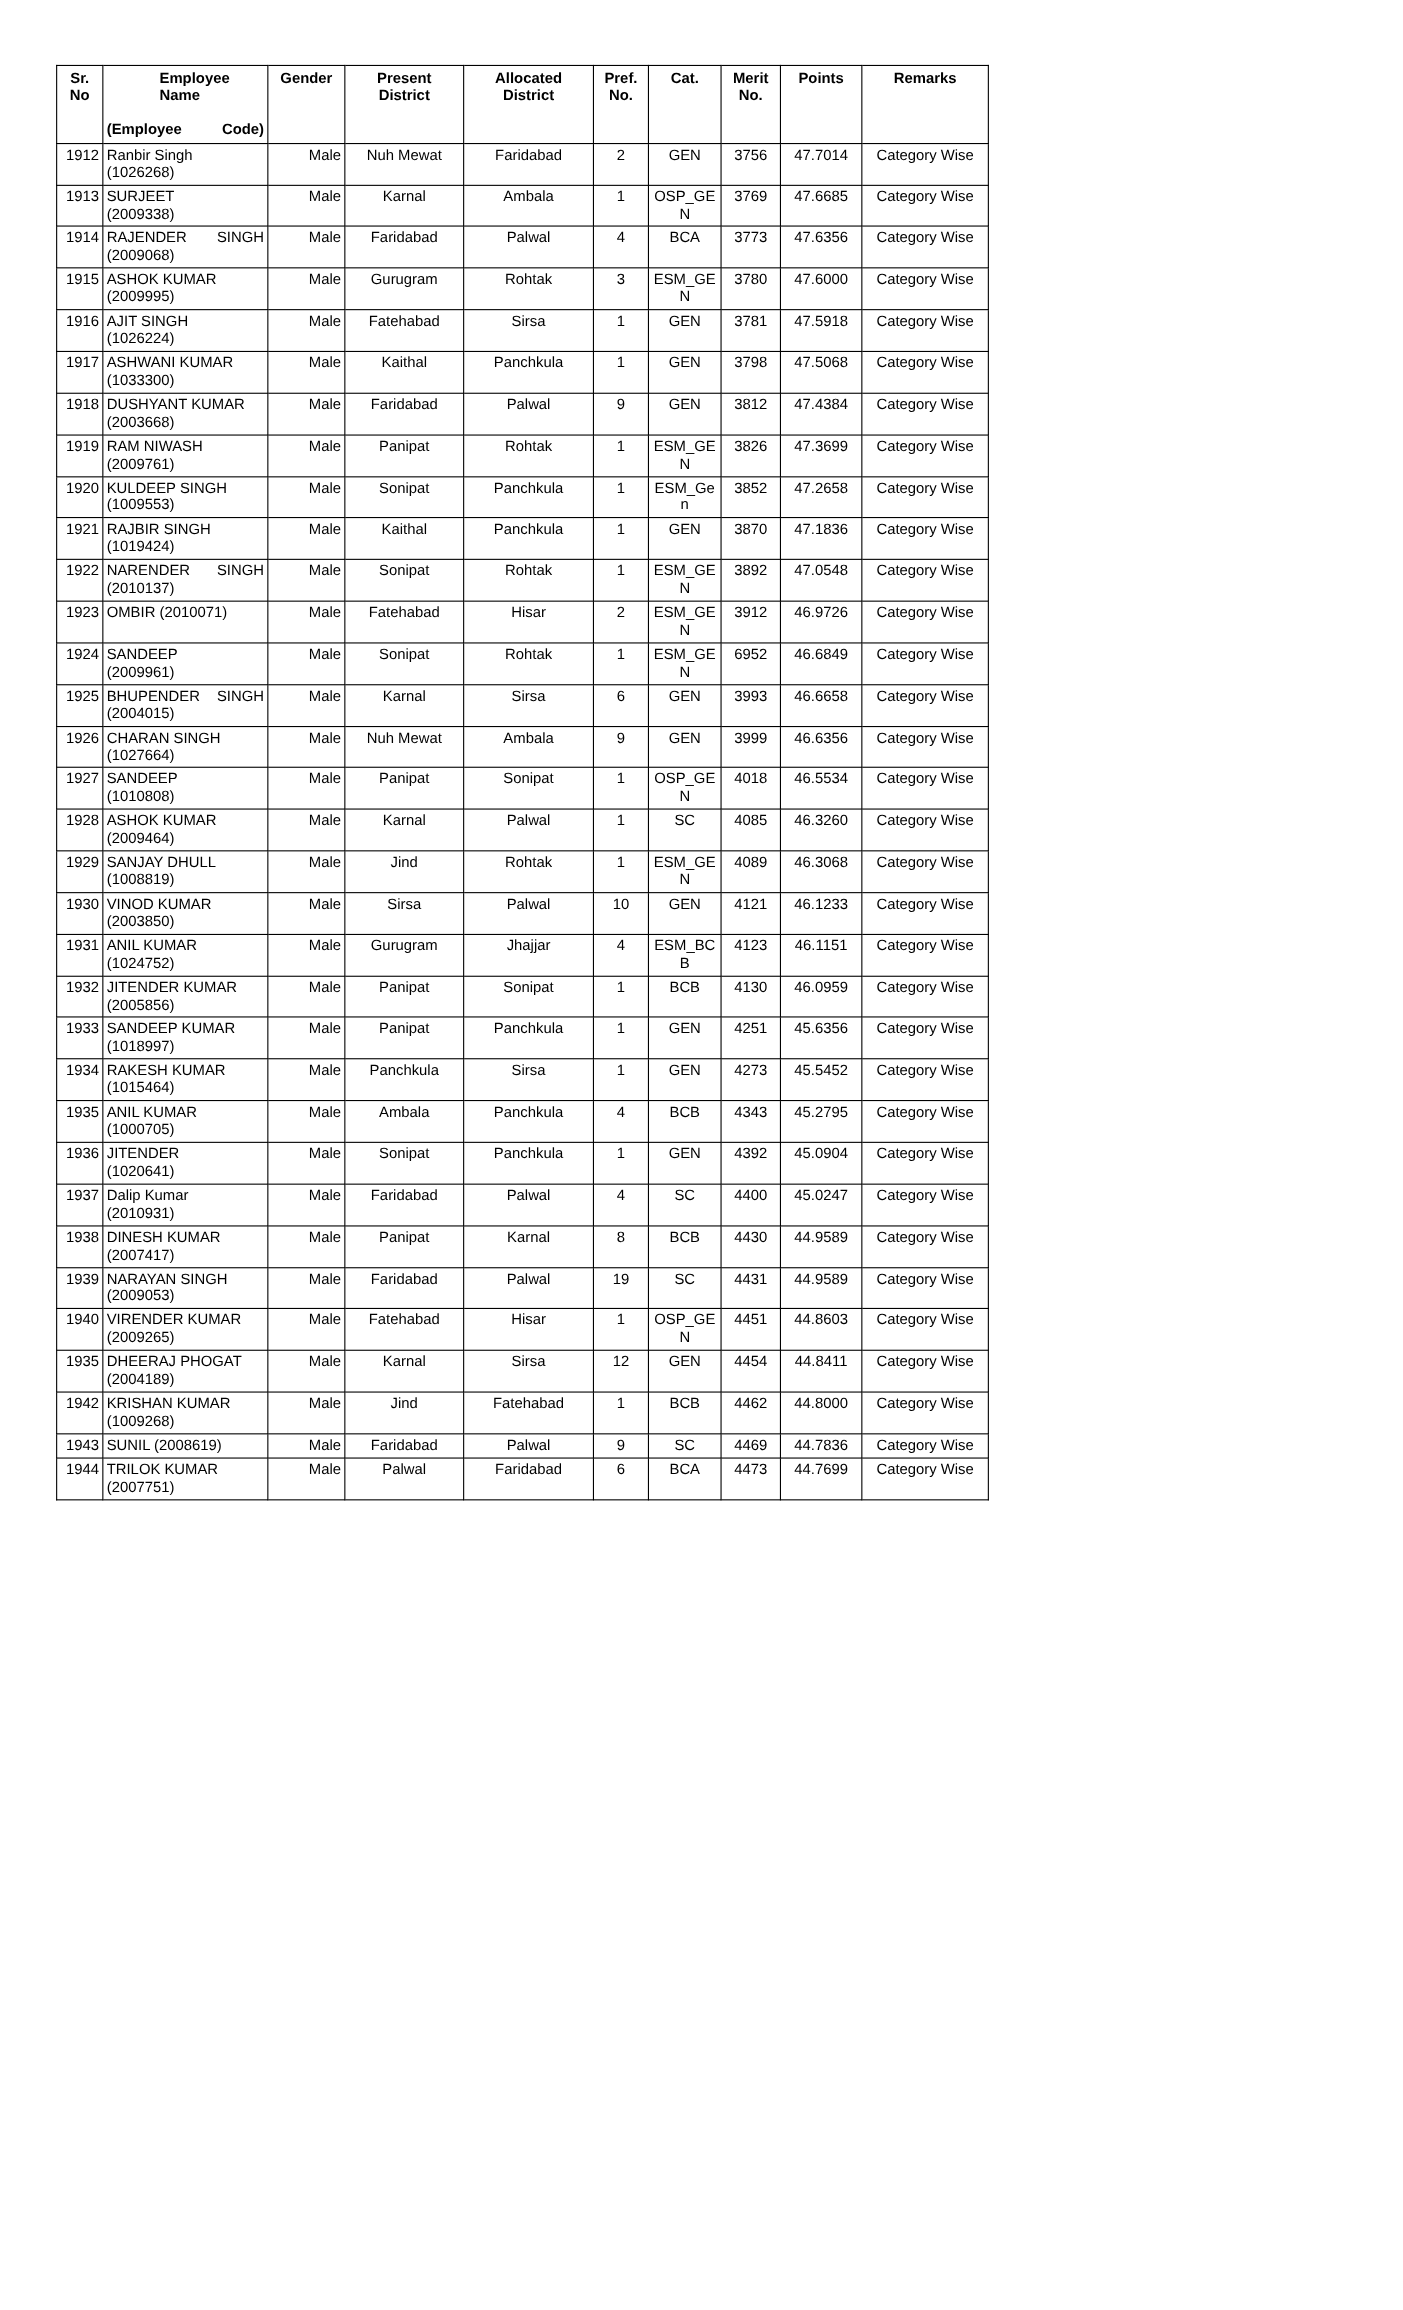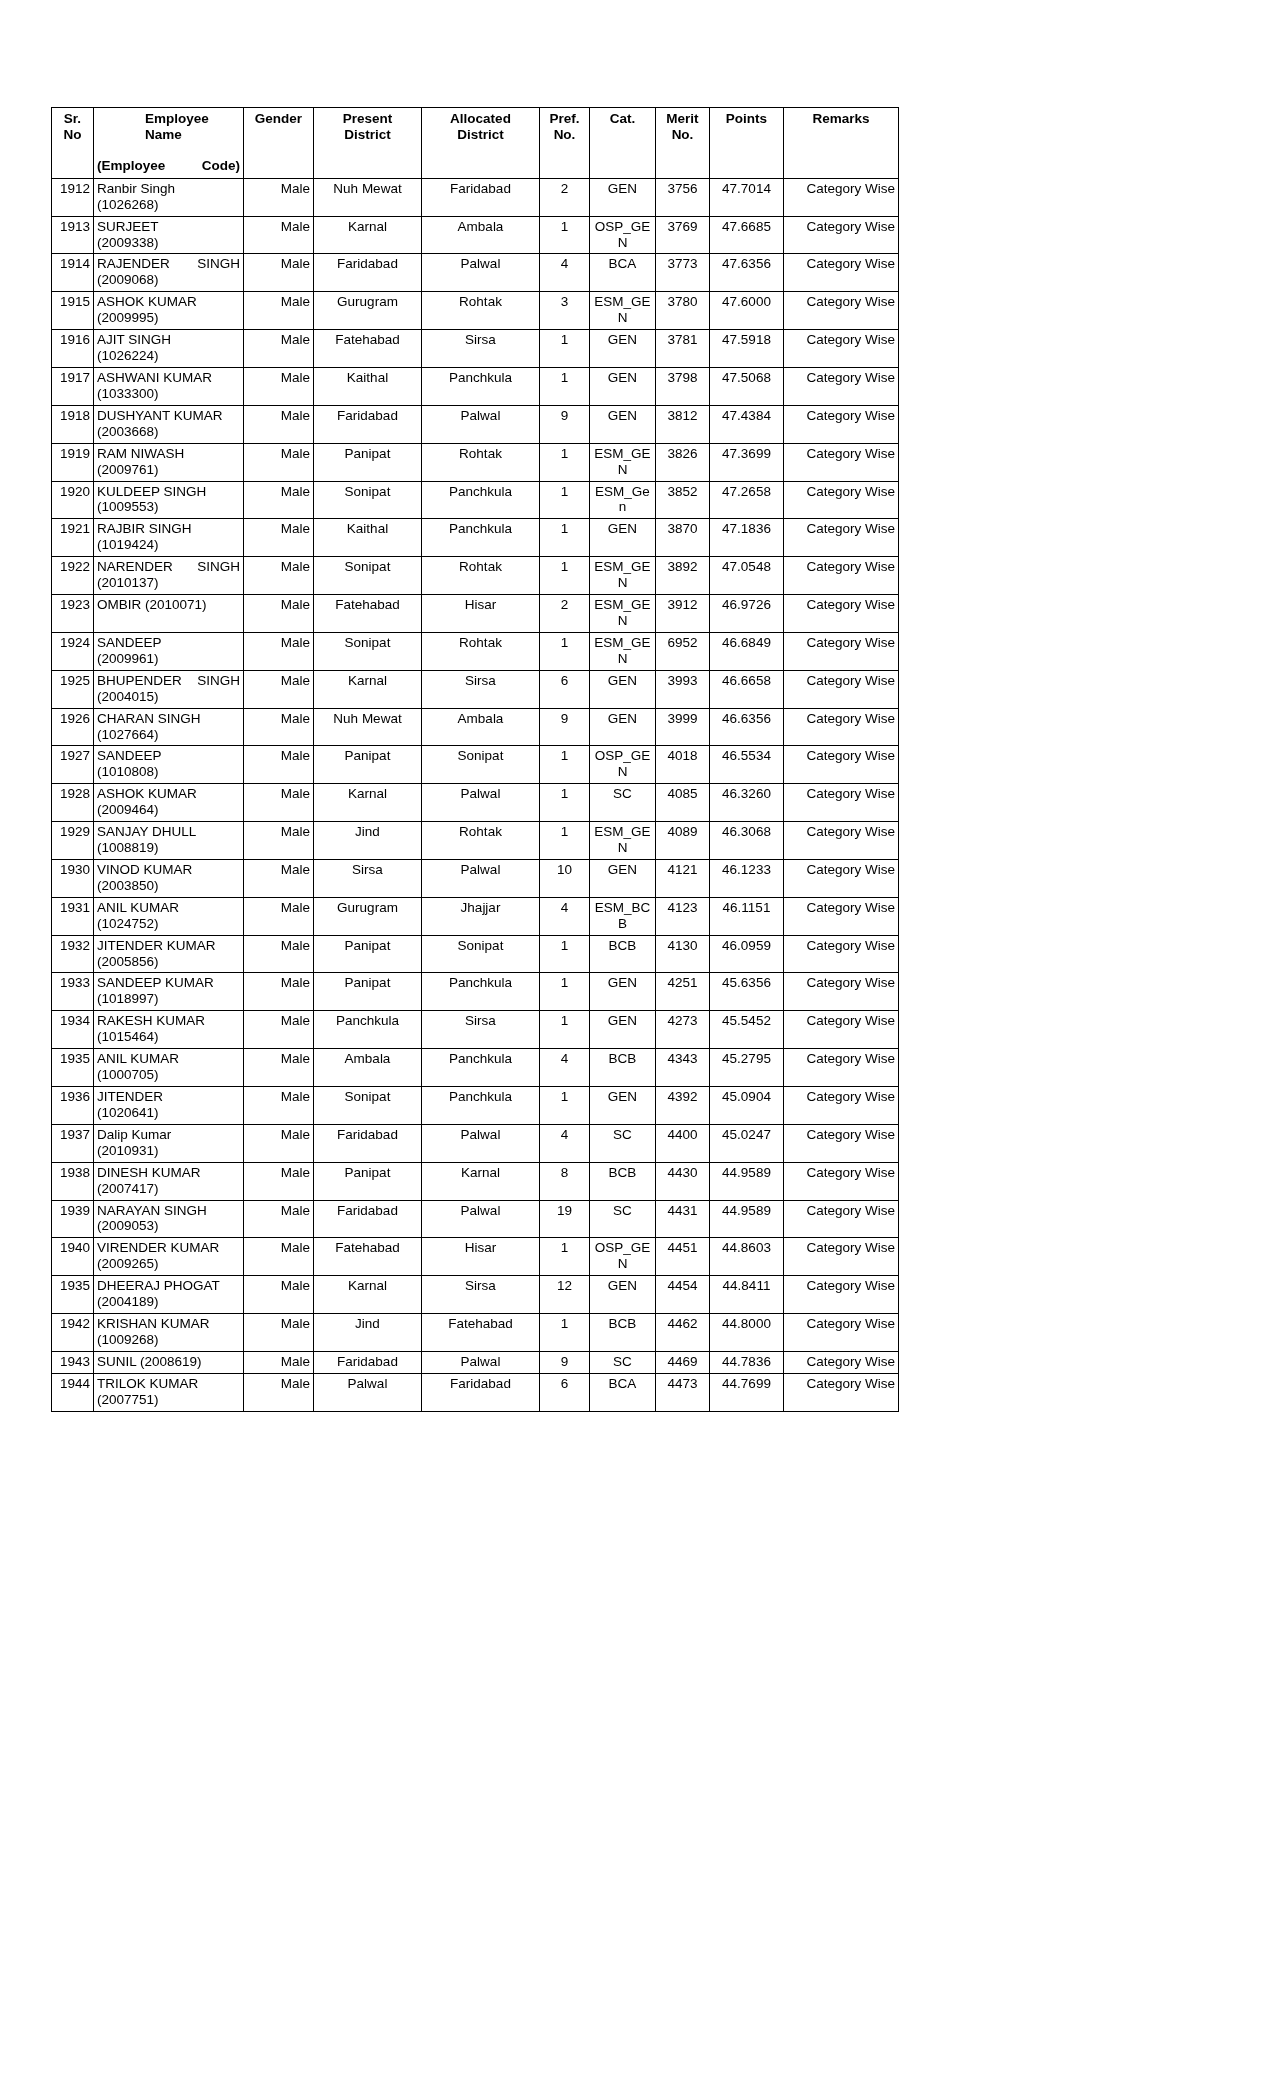--- a/index.html
+++ b/index.html
@@ -12,21 +12,21 @@
     height: 2100px;
     font-family: "Liberation Sans", sans-serif;
     color: #000000;
     -webkit-font-smoothing: none;
   }
   .page {
     position: relative;
     width: 1275px;
     height: 2100px;
     box-sizing: border-box;
-    padding: 107px 0 0 51px;
+    padding: 59px 0 0 51px;
   }
   table.alloc {
     border-collapse: collapse;
     table-layout: fixed;
     width: 847px;
     font-size: 13.5px;
     line-height: 1.18;
   }
   table.alloc th,
   table.alloc td {
@@ -58,21 +58,21 @@
   td.sr      { text-align: right;  padding-right: 4px; }
   td.name    { text-align: justify; text-align-last: left; }
   td.name .code { display: block; }
   td.gender  { text-align: right; }
   td.present { text-align: center; }
   td.alloc   { text-align: center; }
   td.pref    { text-align: center; }
   td.cat     { text-align: center; }
   td.merit   { text-align: center; }
   td.points  { text-align: center; }
-  td.remarks { text-align: right; }
+  td.remarks { text-align: center; }
 
   th.h-sr, th.h-pref, th.h-merit { }
   
   th.h-name {
     text-align: justify;
     text-align-last: justify;
   }
   th.h-name .l1, th.h-name .l2 { display: block; }
   th.h-name .l1 { text-align: justify; text-align-last: justify; margin-left: 48px; }
   th.h-name .l2 { text-align: justify; text-align-last: justify; margin-top: 15px; }

